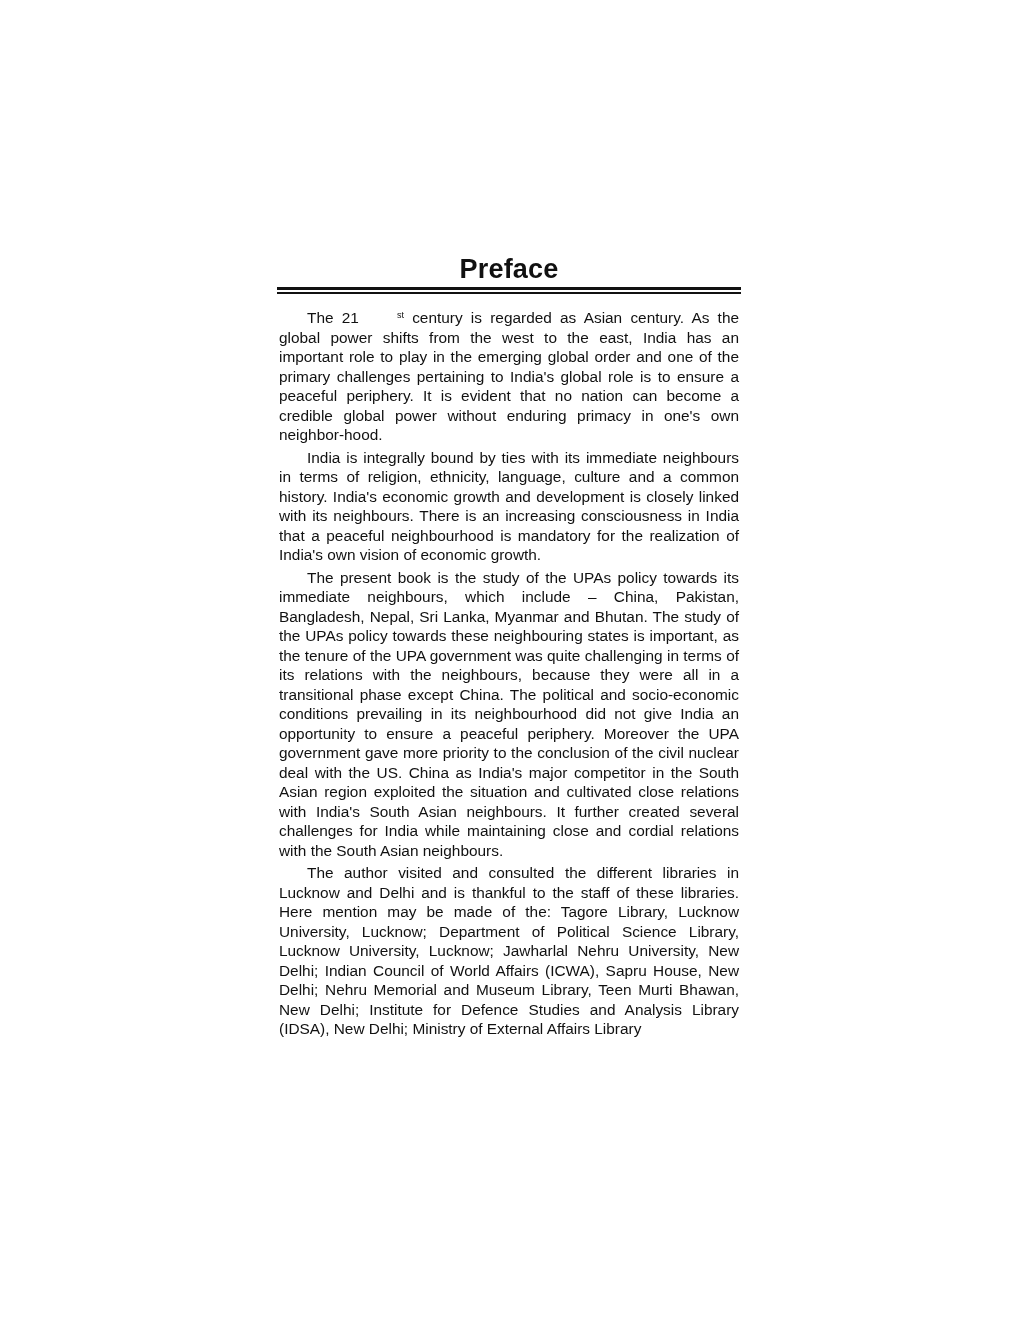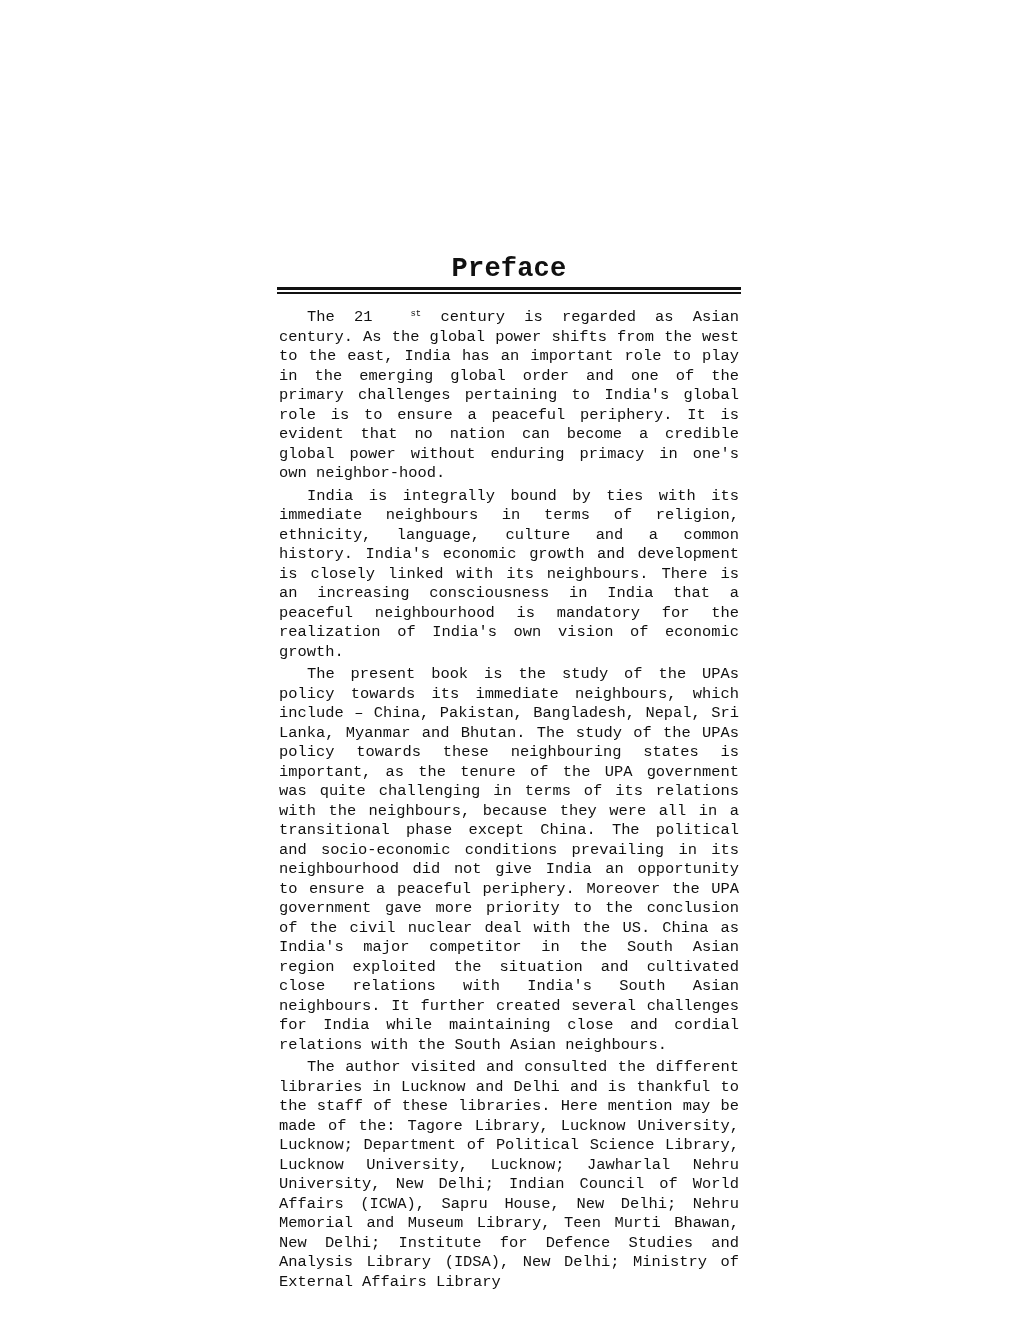--- a/index.html
+++ b/index.html
@@ -12,21 +12,21 @@
       height: 1320px;
       position: relative;
       overflow: hidden;
     }
     .page {
       position: absolute;
       left: 279px;
       top: 252px;
       width: 460px;
       color: #111111;
-      font-family: Liberation Mono, monospace;
+      font-family: Liberation Sans, sans-serif;
     }
     .title {
       text-align: center;
       font-weight: bold;
       font-size: 27px;
       line-height: 34px;
       margin: 0;
       letter-spacing: 0.2px;
     }
     .rule {

